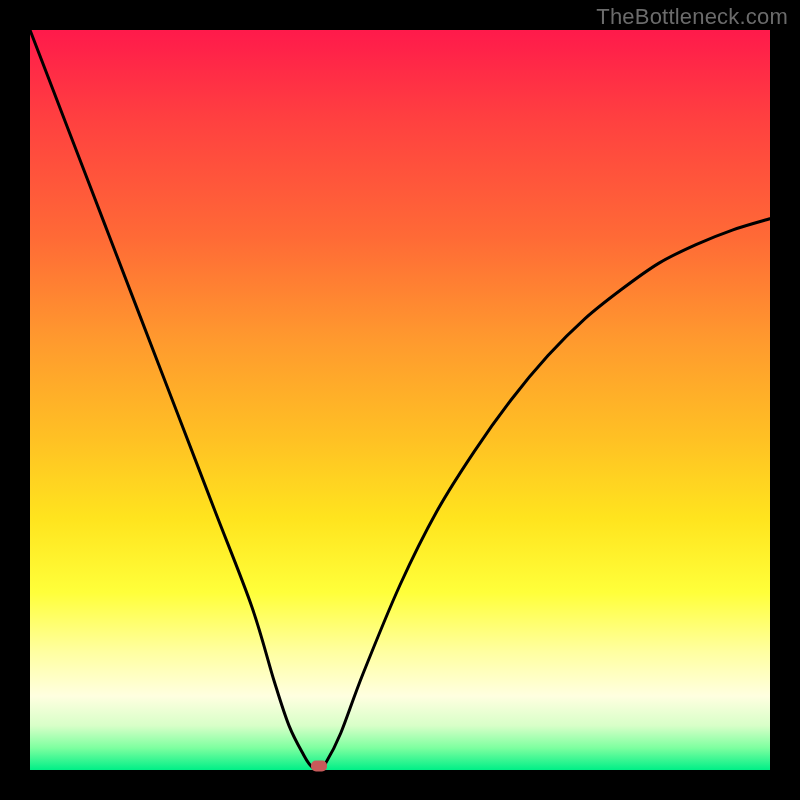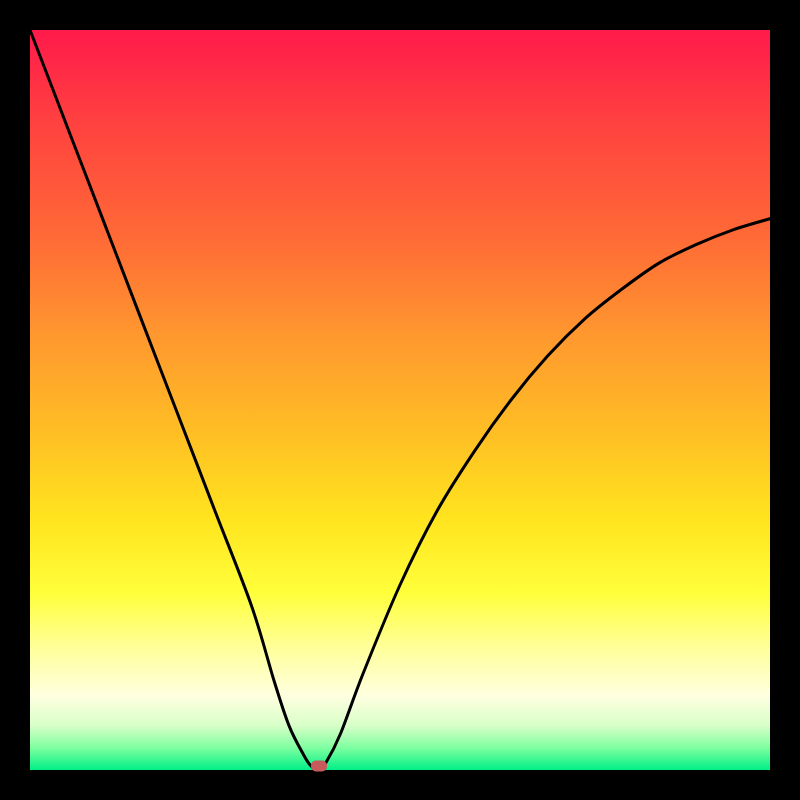--- a/index.html
+++ b/index.html
@@ -68,13 +68,14 @@
 </head>
 <body>
 
 <div class="frame">
   <div class="plot-area">
     <svg class="curve" viewBox="0 0 740 740" preserveAspectRatio="none">
       <path fill="none" stroke="#000" stroke-width="3" stroke-linejoin="round" stroke-linecap="round" d="M 0 0 C 6.166666666666667 16.033333333333342 24.666666666666664 64.13333333333338 37 96.20000000000005 C 49.333333333333336 128.2666666666667 61.666666666666664 160.33333333333331 74 192.39999999999998 C 86.33333333333333 224.46666666666664 98.66666666666667 256.53333333333336 111 288.6 C 123.33333333333333 320.6666666666667 135.66666666666666 352.73333333333335 148 384.8 C 160.33333333333334 416.8666666666667 172.66666666666666 448.93333333333334 185 481 C 197.33333333333334 513.0666666666667 212.13333333333333 548.8333333333334 222 577.2 C 231.86666666666667 605.5666666666667 238.03333333333336 631.4666666666667 244.20000000000002 651.2 C 250.36666666666667 670.9333333333334 254.06666666666666 683.2666666666667 259 695.6 C 263.93333333333334 707.9333333333334 270.1 718.4166666666667 273.8 725.2 C 277.5 731.9833333333333 278.73333333333335 733.8333333333333 281.2 736.3 C 283.66666666666663 738.7666666666667 286.1333333333333 740.6166666666667 288.6 740 C 291.0666666666667 739.3833333333333 292.3 738.7666666666667 296 732.6 C 299.7 726.4333333333334 304.6333333333333 717.8 310.8 703 C 316.9666666666667 688.2 323.1333333333333 668.4666666666666 333 643.8 C 342.8666666666667 619.1333333333333 357.66666666666663 582.1333333333333 370 555 C 382.33333333333337 527.8666666666667 394.66666666666674 503.2 407.00000000000006 481 C 419.33333333333337 458.8 431.6666666666667 440.3 444 421.8 C 456.3333333333333 403.3 468.6666666666667 386.03333333333336 481 370 C 493.3333333333333 353.96666666666664 505.6666666666667 339.16666666666663 518 325.59999999999997 C 530.3333333333334 312.0333333333333 542.6666666666666 299.70000000000005 555 288.6 C 567.3333333333334 277.5 579.6666666666666 268.25 592 259 C 604.3333333333334 249.75 616.6666666666666 240.49999999999997 629 233.09999999999997 C 641.3333333333334 225.69999999999996 653.6666666666666 220.15 666 214.60000000000002 C 678.3333333333334 209.05000000000004 690.6666666666666 204.11666666666673 703 199.80000000000007 C 715.3333333333334 195.4833333333334 733.8333333333334 190.55000000000004 740 188.70000000000005" id="curve-path"></path>
     </svg>
     <div class="marker" id="marker" style="left: 288.6px; top: 736px;"></div>
   </div>
+  <div class="watermark">TheBottleneck.com</div>
 </div>
 
 </body></html>

